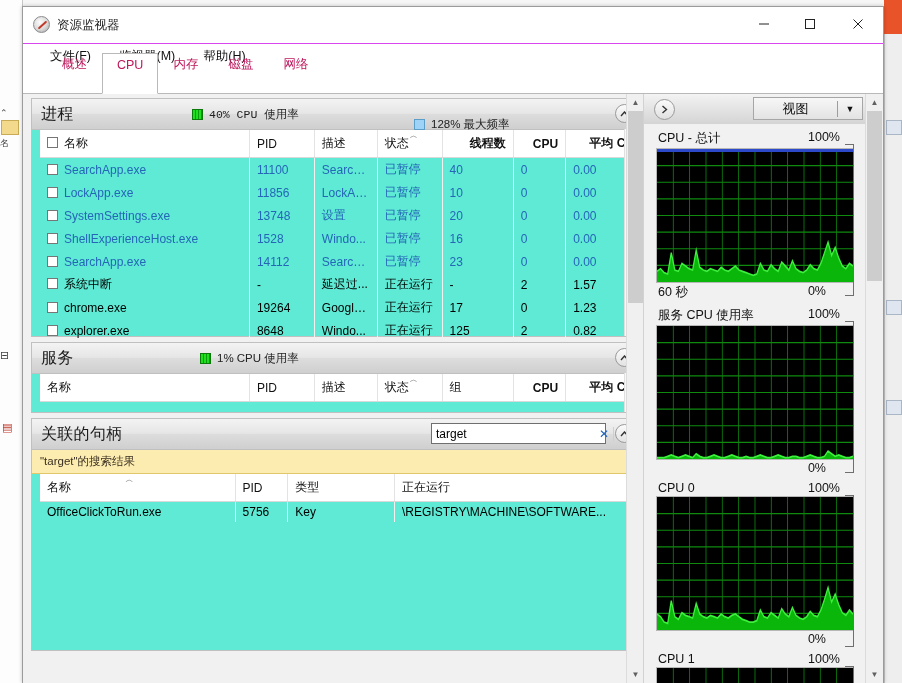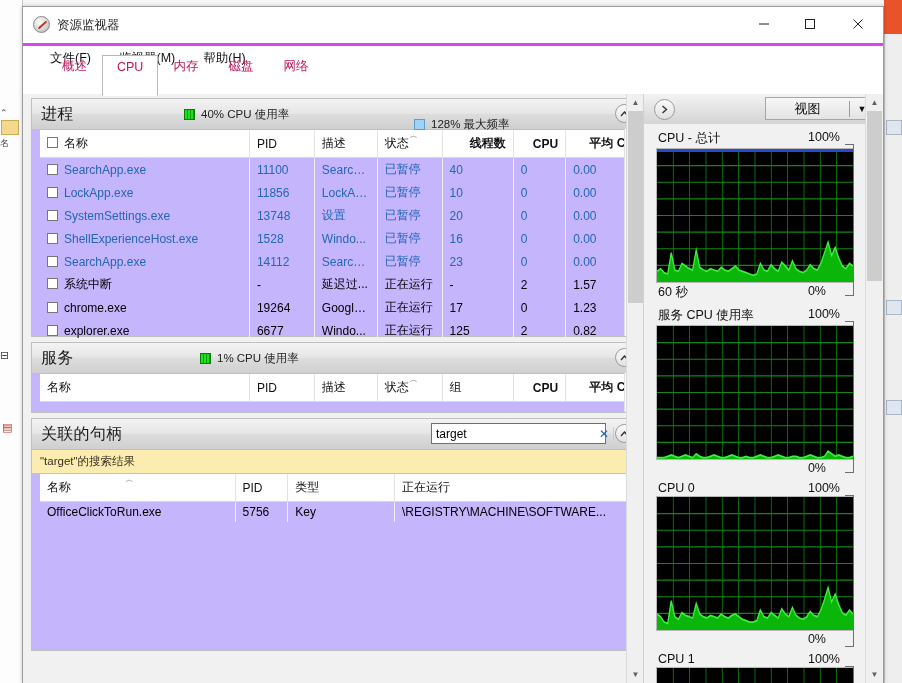--- a/index.html
+++ b/index.html
@@ -24,21 +24,21 @@
 
   
   #resmon-window{
     position:absolute;left:22px;top:6px;width:862px;height:677px;
     background:#ffffff;border:1px solid #9b9b9b;border-bottom:none;
     box-shadow:0 0 4px rgba(0,0,0,.22);
     box-sizing:border-box;
   }
 
   
-  .titlebar{height:36px;background:#ffffff;position:relative;border-bottom:3px solid #d946ef;}
+  .titlebar{height:36px;background:#ffffff;position:relative;border-bottom:1px solid #d946ef;}
   .title-icon{position:absolute;left:10px;top:9px;width:17px;height:17px;border-radius:50%;
     background:radial-gradient(circle at 40% 35%,#fdfdfd 0%,#d9d9d9 55%,#9e9e9e 100%);
     border:1px solid #8b8b8b;box-sizing:border-box;}
   .title-icon:after{content:"";position:absolute;left:3px;top:7px;width:11px;height:2px;
     background:#c0392b;transform:rotate(-42deg);border-radius:1px;}
   .title-text{position:absolute;left:34px;top:10px;font-size:12.5px;color:#1a1a1a;}
   .winbtns{position:absolute;right:0;top:0;height:34px;display:flex;}
   .winbtn{width:46px;height:34px;display:flex;align-items:center;justify-content:center;
     font-size:13px;color:#222;background:transparent;}
   .winbtn.close{width:50px;}
@@ -53,21 +53,21 @@
   .tab{font-size:12.5px;padding:4px 14px 21px 14px;color:#be185d;border:1px solid transparent;
     border-bottom:none;position:relative;top:1px;}
   .tab.active{background:#fff;border-color:#b9b9b9;border-bottom:1px solid #fff;z-index:2;}
 
   
   .content{position:absolute;left:0;top:87px;right:0;bottom:0;display:flex;background:#f1f1f1;}
   .left-pane{position:relative;width:620px;background:#f1f1f1;padding:4px 0 0 8px;box-sizing:border-box;}
   .right-pane{position:relative;flex:1;background:#f1f1f1;border-left:1px solid #d2d2d2;}
 
   
-  .panel{background:#c4b5fd;border:1px solid #c0c0c0;box-sizing:border-box;margin-bottom:5px;position:relative;}
+  .panel{background:#5eead4;border:1px solid #c0c0c0;box-sizing:border-box;margin-bottom:5px;position:relative;}
   .panel-head{height:30px;background:linear-gradient(to bottom,#f3f3f3 0%,#e6e6e6 48%,#dddddd 50%,#cfcfcf 100%);
     border-bottom:1px solid #c0c0c0;position:relative;display:flex;align-items:center;}
   .panel-title{font-size:16px;color:#1b1b1b;padding-left:9px;letter-spacing:.3px;}
   .legend{position:absolute;display:flex;align-items:center;gap:6px;font-size:11.5px;color:#222;}
   .swatch{width:11px;height:11px;display:inline-block;border:1px solid #0b7a0b;box-sizing:border-box;}
   .swatch.green{background:repeating-linear-gradient(90deg,#1fe01f 0 2px,#0c9a0c 2px 3px),#18c818;}
   .swatch.blue{background:#9fd2f7;border-color:#5d9ec9;}
   .chev{position:absolute;right:8px;top:5px;width:19px;height:19px;border-radius:50%;
     background:linear-gradient(to bottom,#fbfbfb,#e2e2e2);border:1px solid #9a9a9a;
     display:flex;align-items:center;justify-content:center;font-size:9px;color:#333;box-sizing:border-box;}
@@ -109,21 +109,21 @@
   .redact{display:inline-block;height:11px;vertical-align:-1px;
     background:linear-gradient(90deg,#f3c9c9,#efbdbd 30%,#f0c4c4 60%,#f6dada);
     border-radius:5px;filter:blur(1.2px);}
 
   
   .graph-toolbar{height:30px;background:linear-gradient(to bottom,#f3f3f3,#d4d4d4);
     border-bottom:1px solid #bdbdbd;display:flex;align-items:center;position:relative;}
   .back-btn{margin-left:10px;width:21px;height:21px;border-radius:50%;
     background:linear-gradient(to bottom,#fbfbfb,#e0e0e0);border:1px solid #9a9a9a;
     display:flex;align-items:center;justify-content:center;font-size:10px;color:#333;box-sizing:border-box;}
-  .view-btn{position:absolute;right:8px;top:3px;height:23px;width:110px;
+  .view-btn{position:absolute;right:20px;top:3px;height:23px;width:110px;
     background:linear-gradient(to bottom,#f7f7f7,#e3e3e3);border:1px solid #a6a6a6;
     display:flex;align-items:center;box-sizing:border-box;}
   .view-btn .lbl{flex:1;text-align:center;font-size:13px;color:#111;}
   .view-btn .sep{width:1px;height:16px;background:#9d9d9d;}
   .view-btn .car{width:24px;text-align:center;font-size:9px;color:#111;}
 
   .graphs-area{position:absolute;left:0;top:30px;right:17px;bottom:0;overflow:hidden;background:#f1f1f1;padding:0 12px;}
   .gblock{position:relative;margin-top:6px;}
   .glabels{display:flex;justify-content:space-between;font-size:12.5px;color:#111;padding:0 14px 1px 2px;}
   .gframe{position:relative;height:135px;background:#000;border:1px solid #b7b7b7;box-sizing:border-box;}
@@ -191,21 +191,21 @@
     <div class="tab">网络</div>
   </div>
 
   <div class="content">
 
     <div class="left-pane">
 
       <div class="panel" style="height:239px;">
         <div class="panel-head">
           <div class="panel-title">进程</div>
-          <div class="legend" style="left:152px;">
+          <div class="legend" style="left:160px;font-family:Liberation Mono, monospace;">
             <span class="swatch green"></span>
             <span>40% CPU 使用率</span>
           </div>
           <div class="legend" style="left:382px;margin-top:20px;">
             <span class="swatch blue"></span>
             <span>128% 最大频率</span>
           </div>
           <div class="chev">
             <svg width="9" height="6" viewBox="0 0 9 6">
                 <polyline points="1,5 4.5,1 8,5" fill="none" stroke="#333" stroke-width="1.4"></polyline>
@@ -291,21 +291,21 @@
                 <td><span class="cb"></span><span>chrome.exe</span></td>
                 <td class="num">19264</td>
                 <td>Google...</td>
                 <td>正在运行</td>
                 <td class="num">17</td>
                 <td class="num">0</td>
                 <td class="num">1.23</td>
               </tr>
           <tr>
                 <td><span class="cb"></span><span>explorer.exe</span></td>
-                <td class="num">6677</td>
+                <td class="num">8648</td>
                 <td>Windo...</td>
                 <td>正在运行</td>
                 <td class="num">125</td>
                 <td class="num">2</td>
                 <td class="num">0.82</td>
               </tr>
         </tbody>
           </table>
 
         <div class="vscroll">

